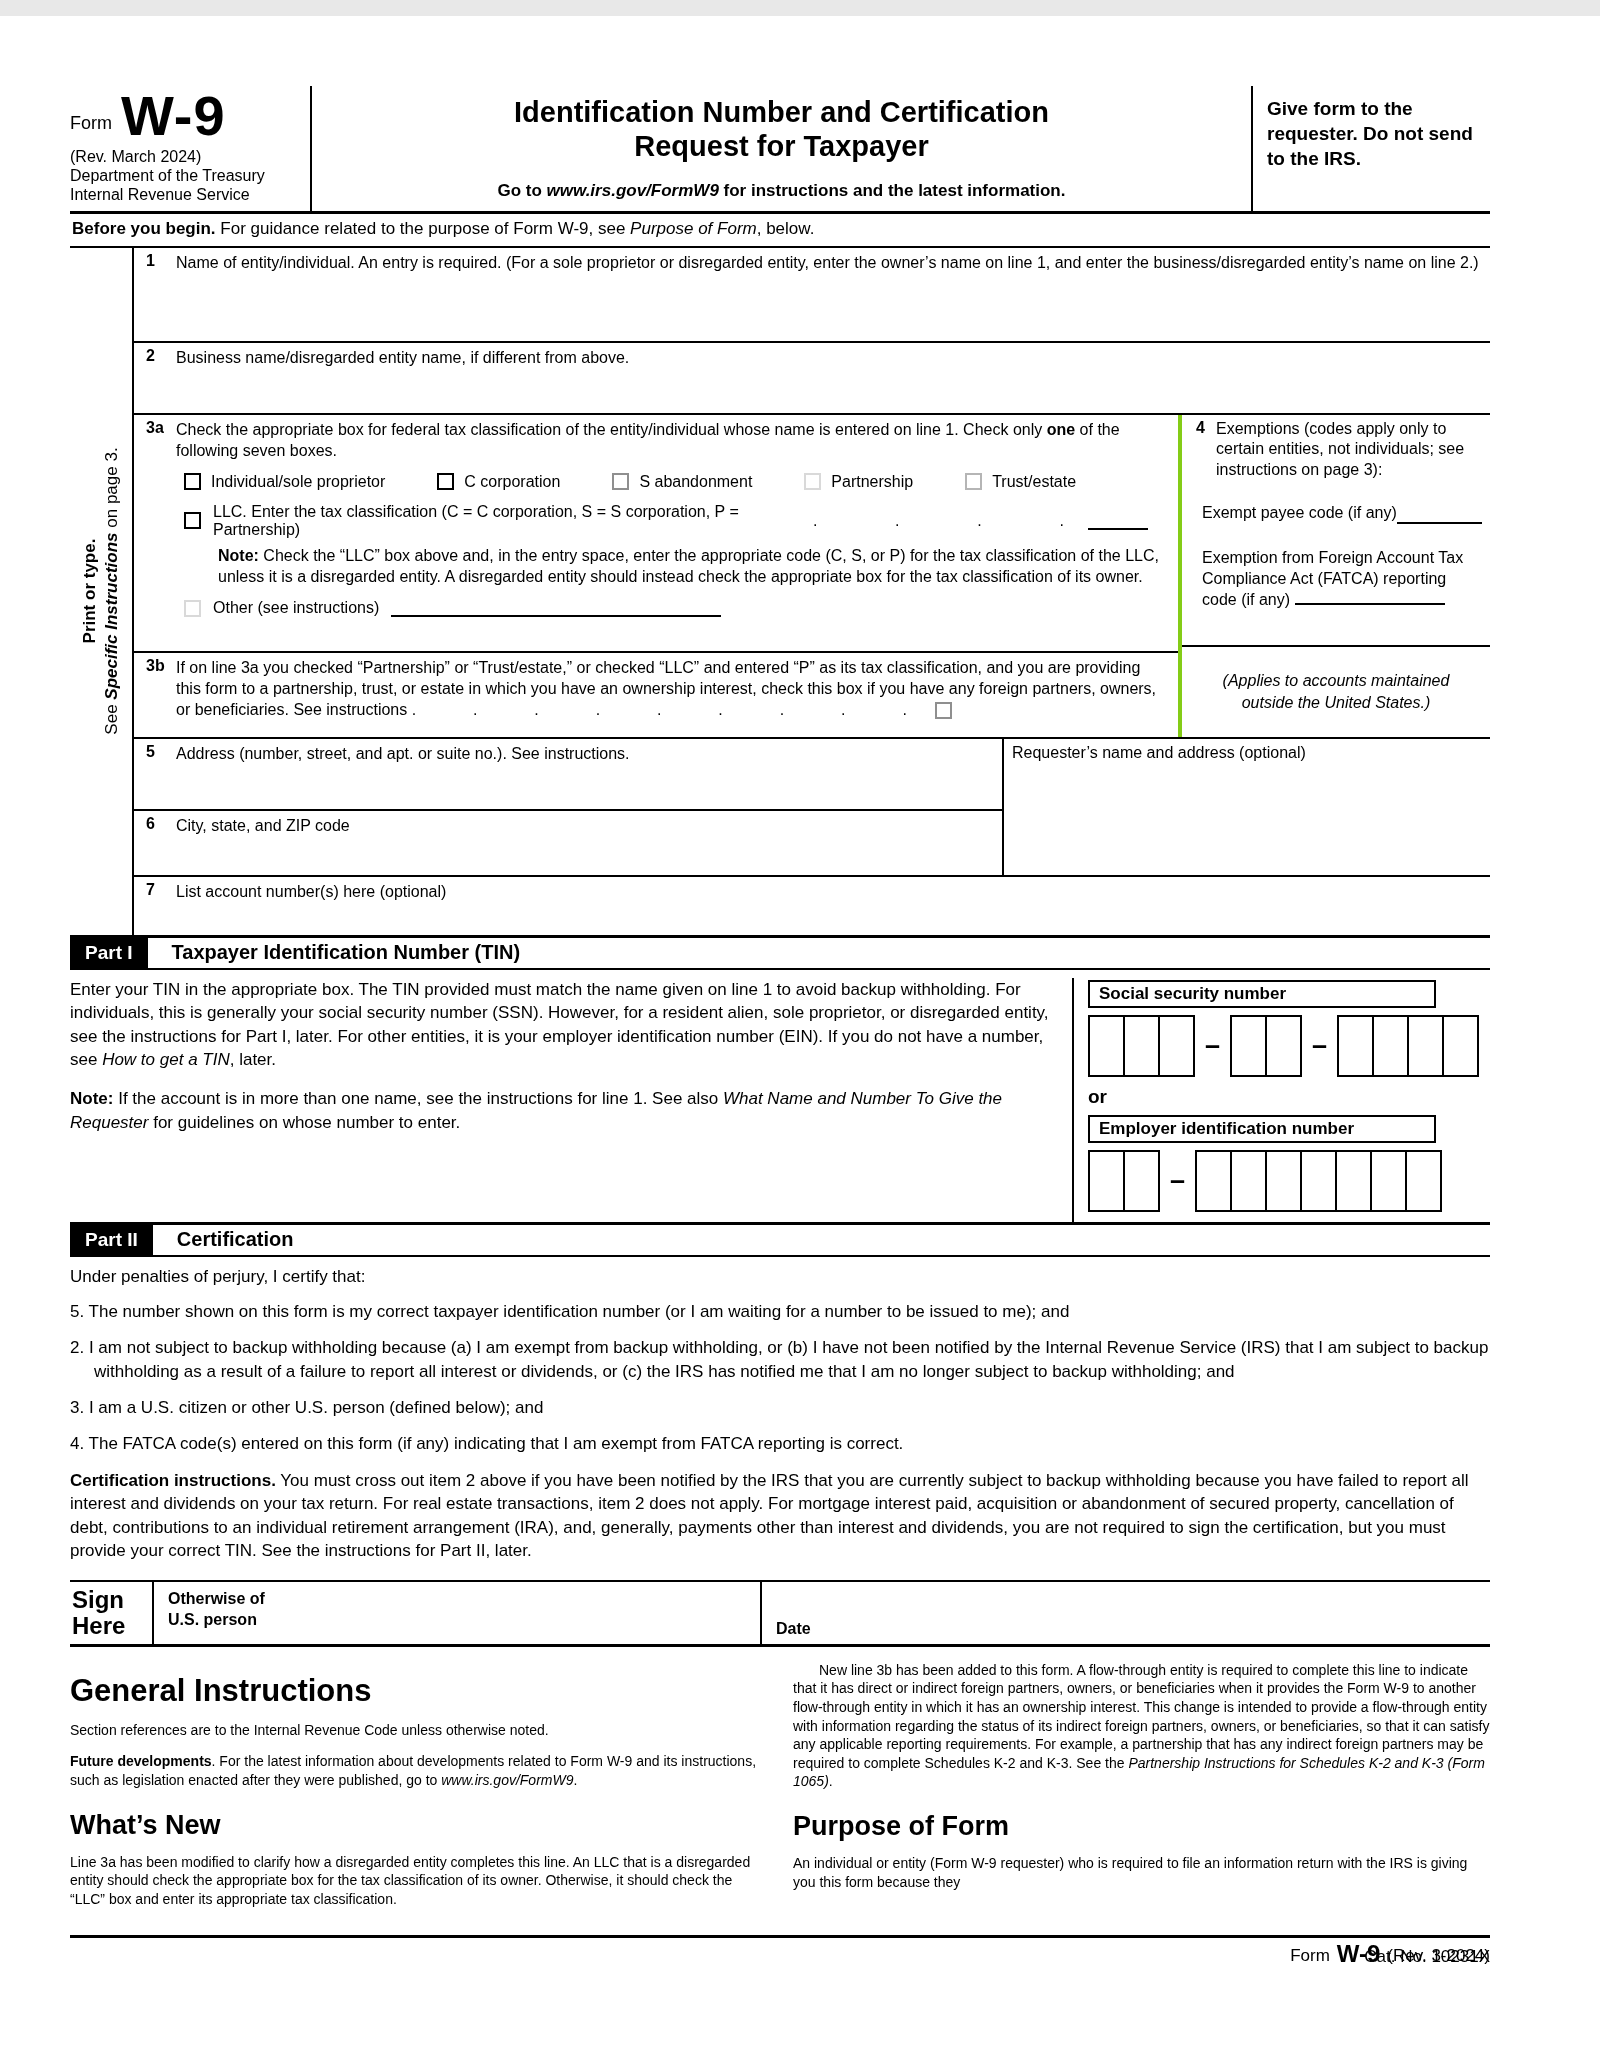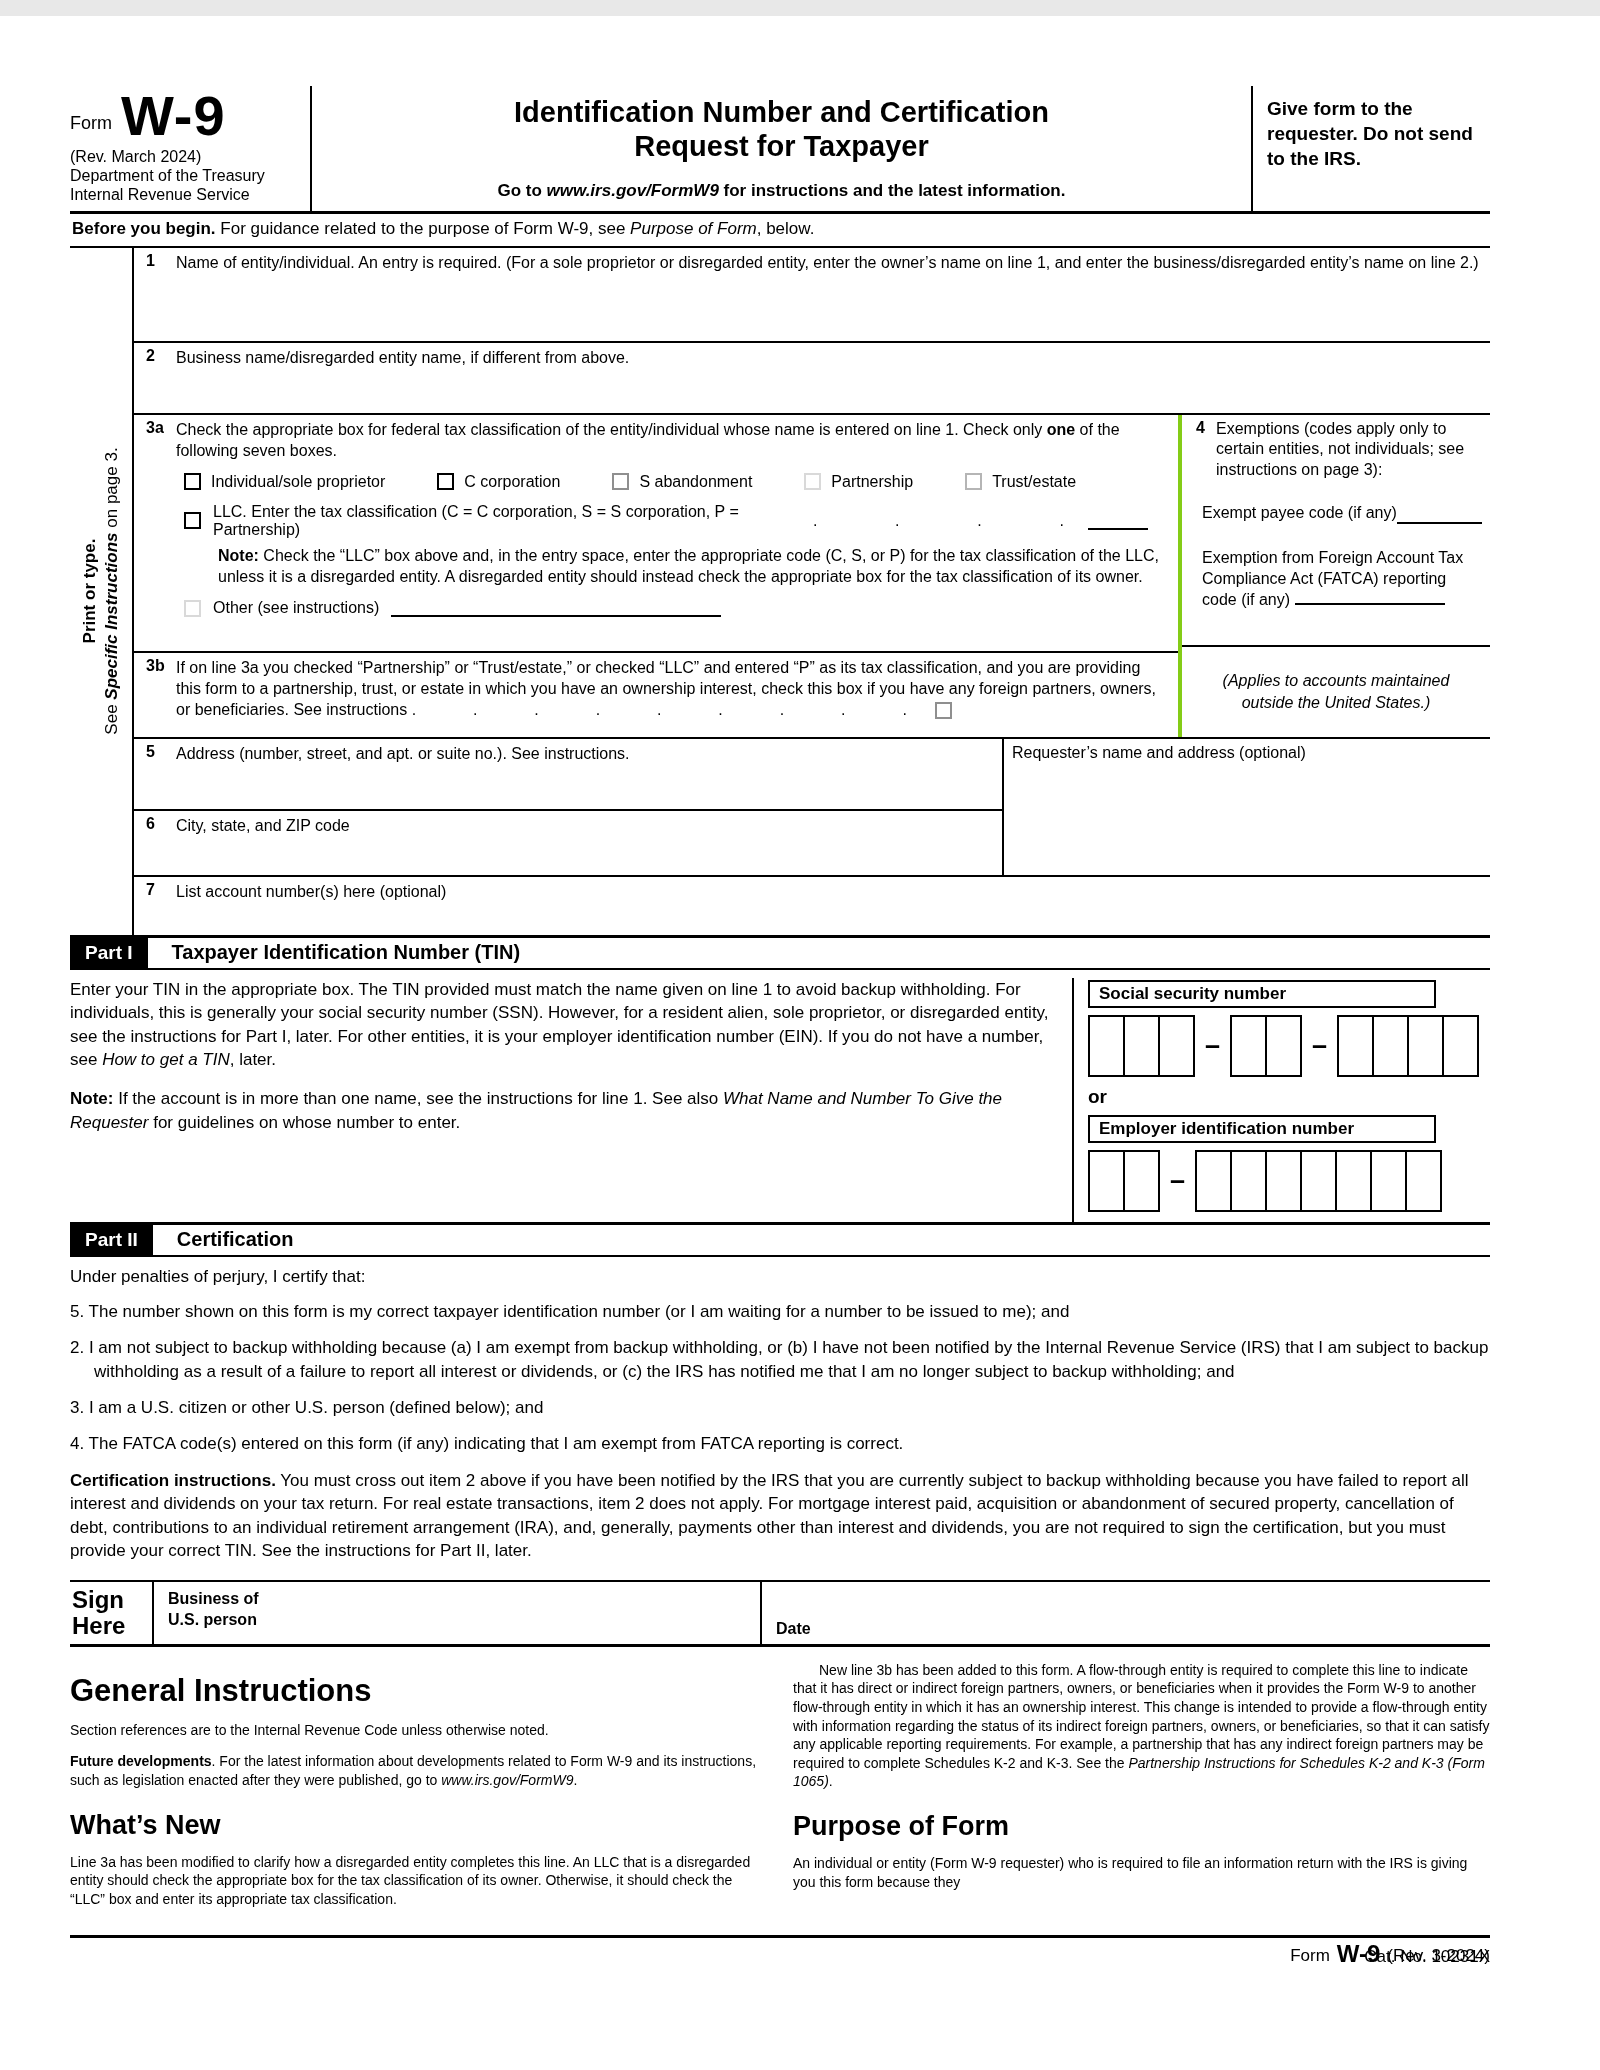--- a/index.html
+++ b/index.html
@@ -311,21 +311,21 @@
     <p class="certinstr"><span style="font-weight: bold;">Certification instructions.</span><span> You must cross out item 2 above if you have been notified by the IRS that you are currently subject to backup withholding because you have failed to report all interest and dividends on your tax return. For real estate transactions, item 2 does not apply. For mortgage interest paid, acquisition or abandonment of secured property, cancellation of debt, contributions to an individual retirement arrangement (IRA), and, generally, payments other than interest and dividends, you are not required to sign the certification, but you must provide your correct TIN. See the instructions for Part II, later.</span></p>
   </div>
 
   <div class="signrow">
     <div class="signhere">
       <div>Sign</div>
       <div>Here</div>
     </div>
     <div class="sigmid">
       <div class="siglabels">
-        <div>Business of</div>
+        <div>Otherwise of</div>
         <div>U.S. person</div>
       </div>
       <div class="sigentry"></div>
     </div>
     <div class="sigdate">
       <span>Date</span>
     </div>
   </div>
 
   <div class="cols">

